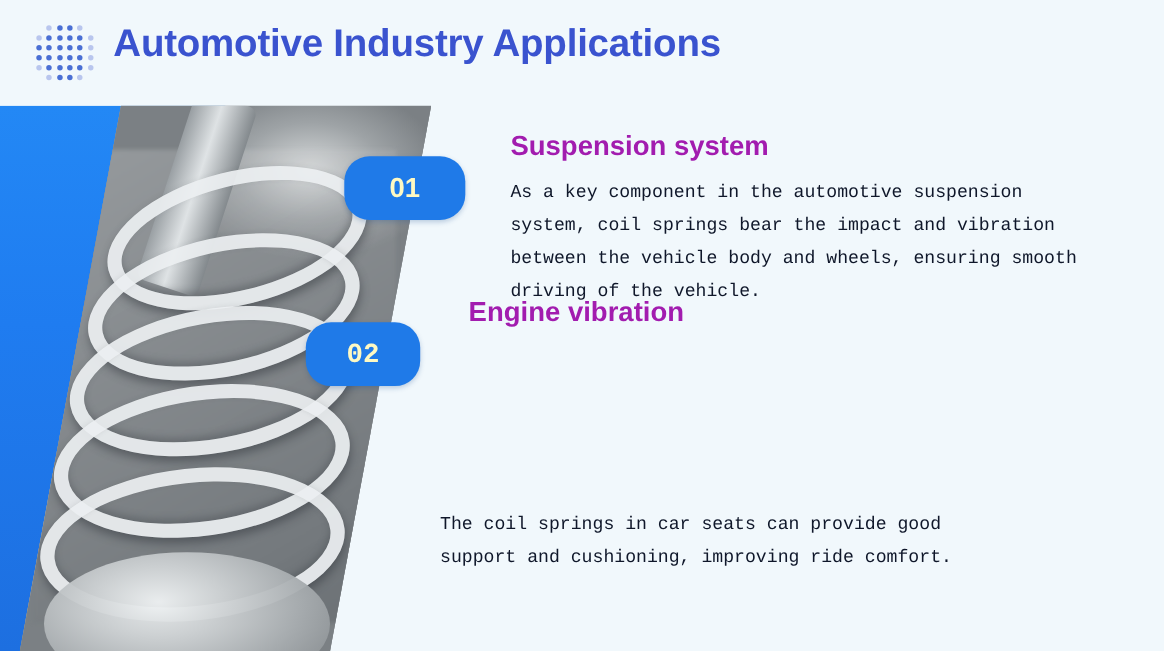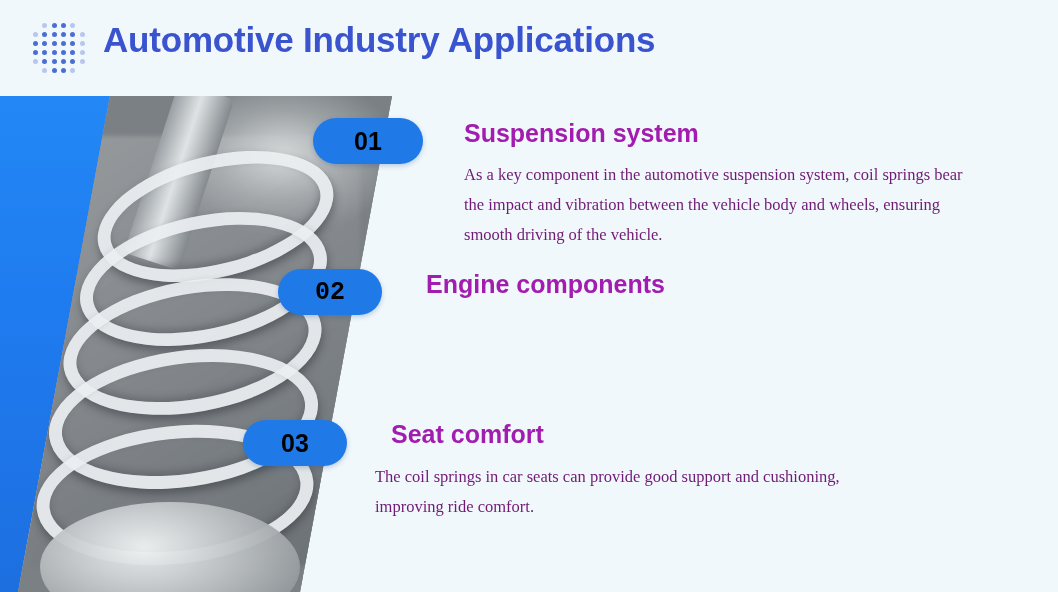--- a/index.html
+++ b/index.html
@@ -128,57 +128,58 @@
     width: 260px;
     height: 130px;
     border-radius: 50%;
     background: radial-gradient(ellipse at 40% 35%, #f0f3f4, #a7acaf 60%, #777c80);
     opacity: 0.95;
   }
 
   
   .badge {
     position: absolute;
-    height: 46px;
+    height: 58px;
     min-width: 104px;
     border-radius: 23px;
     background: #1f7ae8;
-    color: #000000;
+    color: #fef9c3;
     font-size: 25px;
     font-weight: bold;
     display: flex;
     align-items: center;
     justify-content: center;
     box-shadow: 0 2px 5px rgba(20,70,140,0.25);
+    margin-top: 24px;
   }
   .badge-1 { left: 313px; top: 118px; width: 110px; }
   .badge-2 { left: 278px; top: 269px; width: 104px; font-family: Liberation Mono, monospace; }
   .badge-3 { left: 243px; top: 420px; width: 104px; }
 
   .block-title {
     position: absolute;
     font-size: 25px;
     font-weight: bold;
     color: #a21caf;
     white-space: nowrap;
   }
   .t1 { left: 464px; top: 119px; }
   .t2 { left: 426px; top: 270px; }
   .t3 { left: 391px; top: 420px; }
 
   .block-body {
     position: absolute;
     font-size: 16.5px;
     line-height: 30px;
-    color: #701a75;
-    font-family: Liberation Serif, serif;
+    color: #0f172a;
+    font-family: Liberation Mono, monospace;
   }
   .b1 { left: 464px; top: 160px; width: 515px; }
   .b2 { left: 426px; top: 311px; width: 470px; }
-  .b3 { left: 375px; top: 462px; width: 490px; }
+  .b3 { left: 400px; top: 462px; width: 490px; }
 </style>
 </head>
 <body>
 
 <div class="slide">
 
   <div class="header">
     <div class="dot-grid">
       <span class="blank"></span>
         <span class="light"></span>
@@ -232,19 +233,17 @@
       <div class="coil" style="left:36px; top:330px; width:252px; height:112px; transform:rotate(-6deg);"></div>
       <div class="base"></div>
     </div>
   </div>
 
   <div class="badge badge-1">01</div>
   <div class="block-title t1">Suspension system</div>
   <div class="block-body b1"> As a key component in the automotive suspension system, coil springs bear the impact and vibration between the vehicle body and wheels, ensuring smooth driving of the vehicle.</div>
 
   <div class="badge badge-2">02</div>
-  <div class="block-title t2">Engine components</div>
-
-  <div class="badge badge-3">03</div>
-  <div class="block-title t3">Seat comfort</div>
+  <div class="block-title t2">Engine vibration</div>
+
   <div class="block-body b3"> The coil springs in car seats can provide good support and cushioning, improving ride comfort.</div>
 
 </div>
 
 </body></html>

